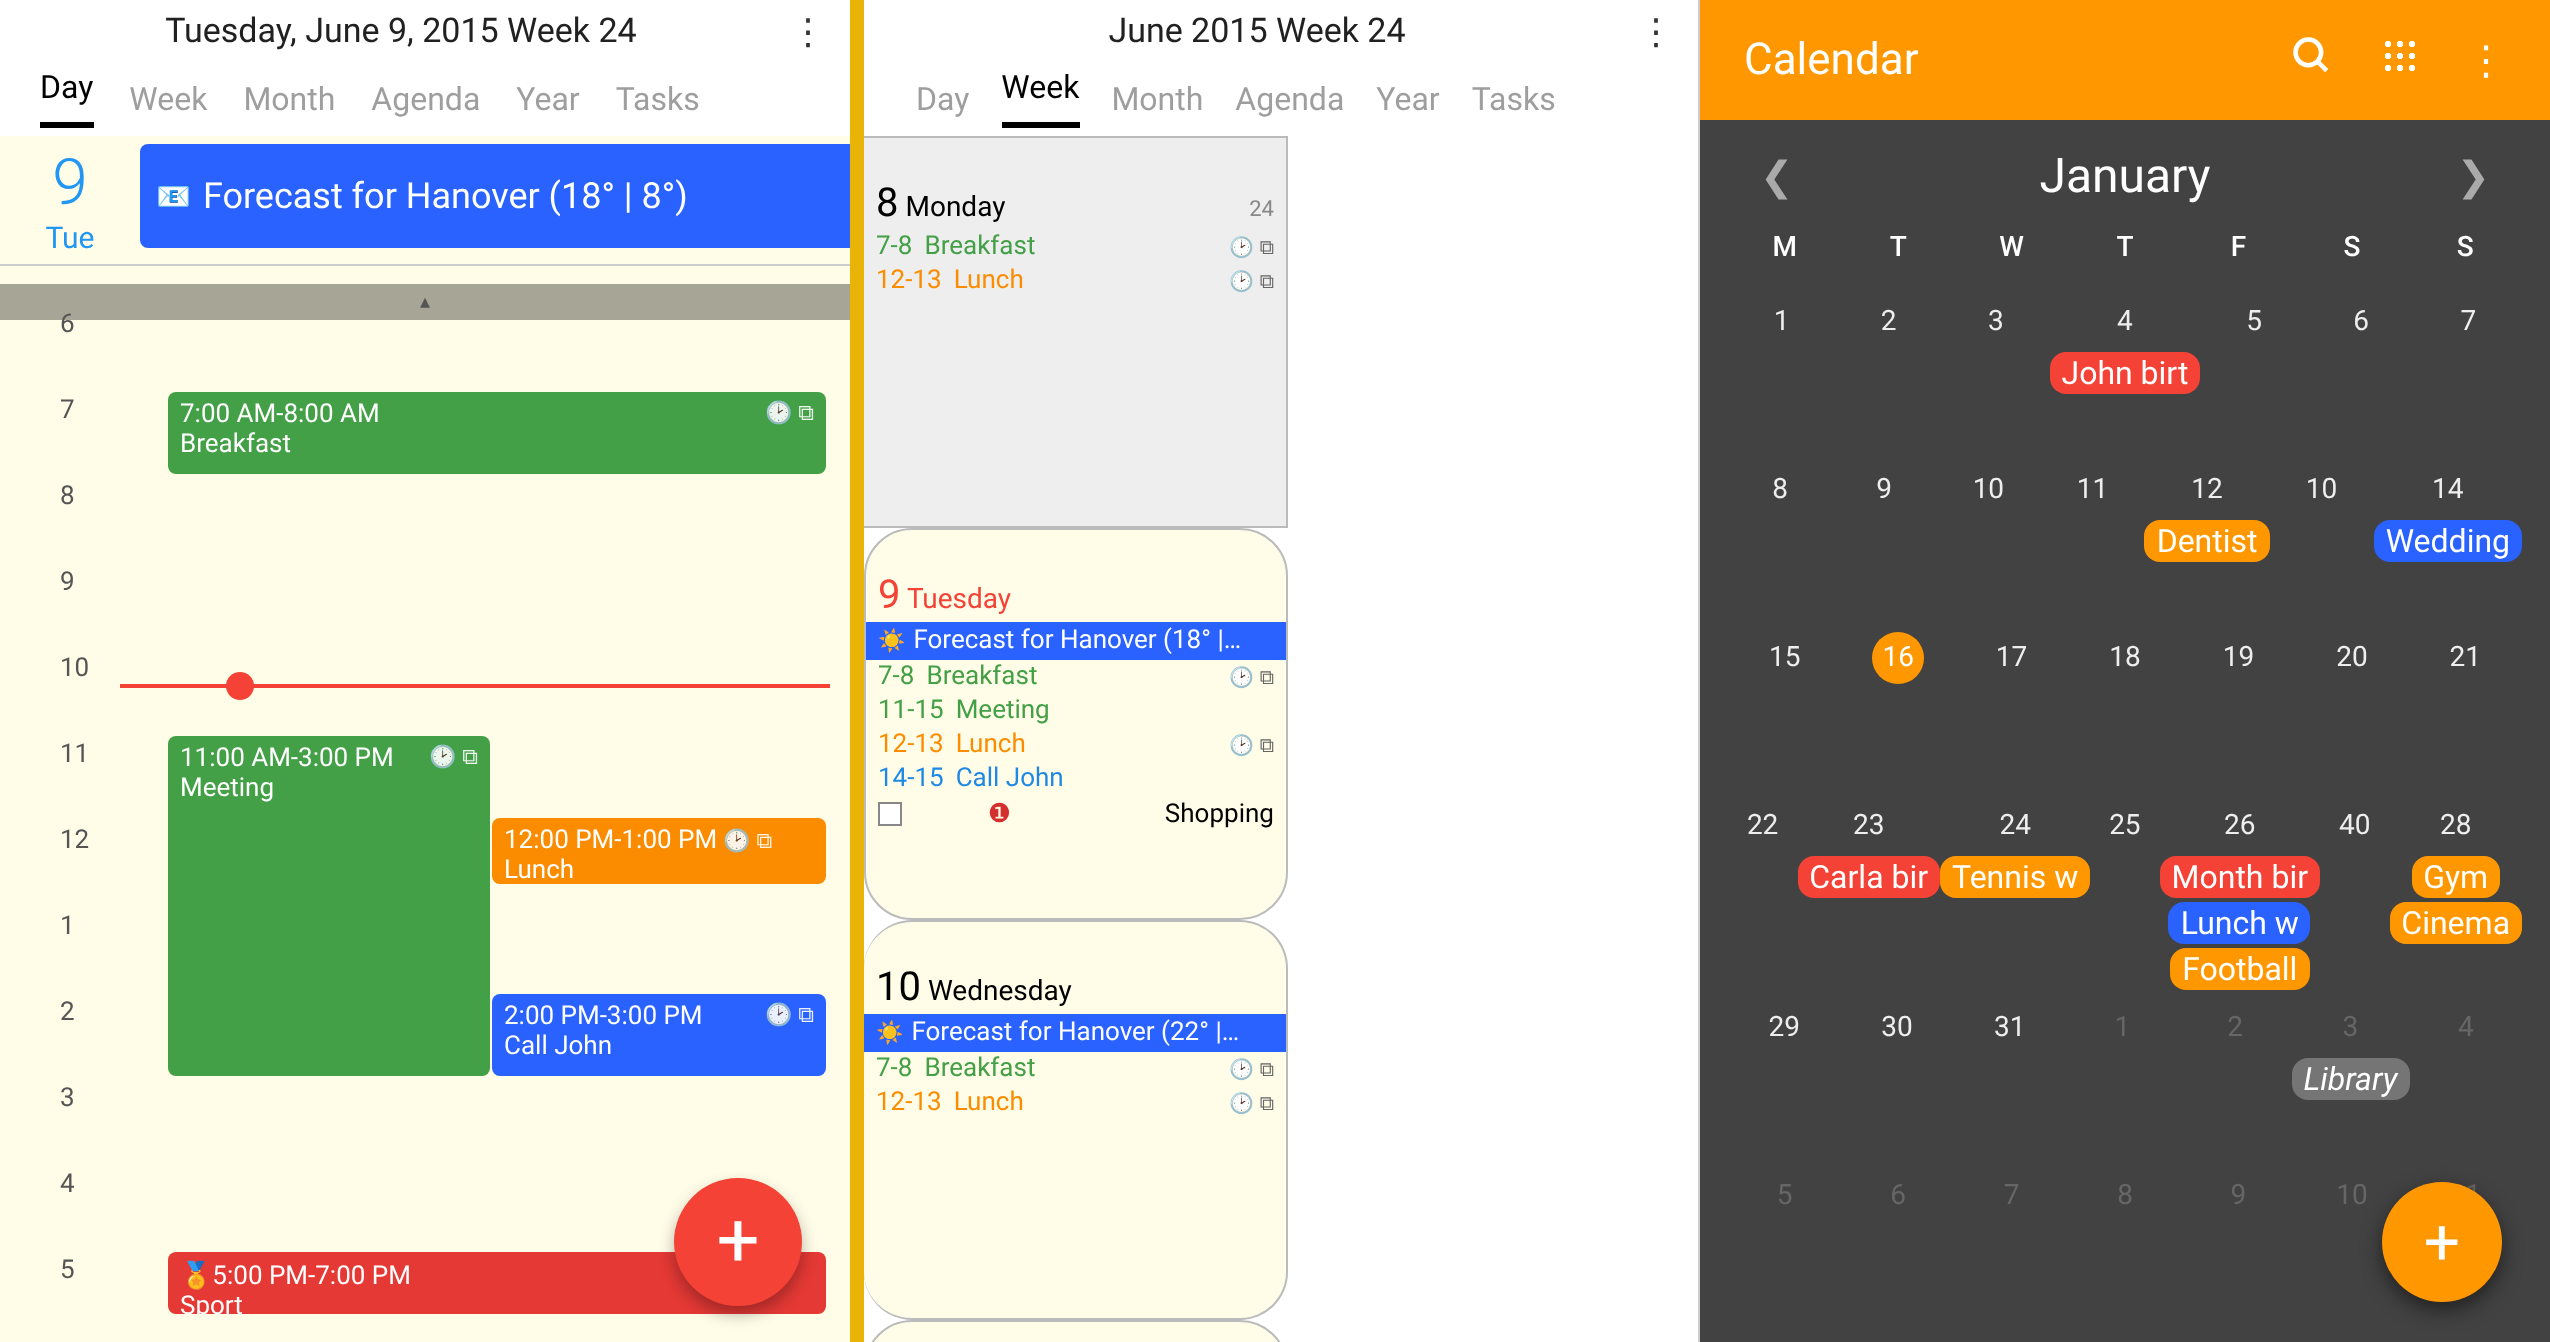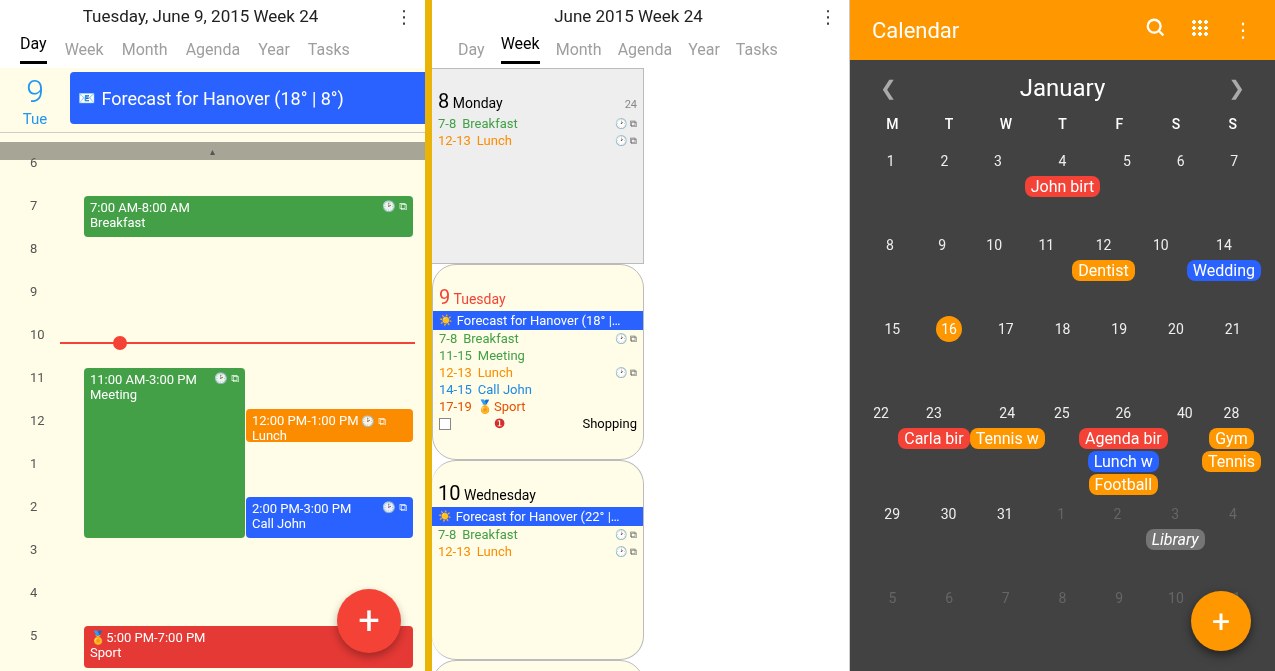--- a/index.html
+++ b/index.html
@@ -168,21 +168,21 @@
       </div>
       <div class="event" style="top: 258px; height: 33px; left: 246px; right: 12px; background: rgb(251, 140, 0);">
         <div>12:00 PM-1:00 PM <span class="ev-icons" style="position:static">🕑 ⧉</span></div>
         <div>Lunch</div>
       </div>
       <div class="event" style="top: 346px; height: 41px; left: 246px; right: 12px; background: rgb(41, 98, 255);">
         <div>2:00 PM-3:00 PM</div>
         <div>Call John</div>
         <span class="ev-icons">🕑 ⧉</span>
       </div>
-      <div class="event" style="top: 475px; height: 42px; left: 84px; right: 12px; background: rgb(229, 57, 53);">
+      <div class="event" style="top: 475px; height: 31px; left: 84px; right: 12px; background: rgb(229, 57, 53);">
         <div>🏅5:00 PM-7:00 PM</div>
         <div>Sport</div>
       </div>
       <div class="now-line" style="top: 191.35px;">
         <div class="now-dot"></div>
       </div>
     </div>
   <div class="fab">+</div>
 </div>
 
@@ -233,24 +233,20 @@
           <span class="txt c-green">Meeting</span>
         </div>
         <div class="line">
           <span class="time c-orange">12-13</span>
           <span class="txt c-orange">Lunch</span>
           <span class="mini-icons">🕑 ⧉</span>
         </div>
         <div class="line">
           <span class="time c-blue">14-15</span>
           <span class="txt c-blue">Call John</span>
-        </div>
-        <div class="line">
-          <span class="time c-darkorange">17-19</span>
-          <span class="txt c-darkorange">🏅Sport</span>
         </div>
         <div class="line"><span class="chk"></span><span style="color:#d32f2f">❶</span>&nbsp;<span>Shopping</span></div>
       </div>
       <div class="day-cell left bg-yellow" style="min-height:200px">
         <div class="dhead ">
           <span><span class="dnum">10</span> <span class="dname">Wednesday</span></span>
         </div>
         <div class="fc-bar"><span class="ico">☀️</span>Forecast for Hanover (22° |…</div>
         <div class="line">
           <span class="time c-green">7-8</span>
@@ -334,28 +330,28 @@
       <div class="wk-row">
         <div class="mcell"><span class="dn">22</span></div>
         <div class="mcell"><span class="dn">23</span><div class="chips">
             <span class="chip bg-red">Carla bir</span>
           </div></div>
         <div class="mcell"><span class="dn">24</span><div class="chips">
             <span class="chip bg-orange">Tennis w</span>
           </div></div>
         <div class="mcell"><span class="dn">25</span></div>
         <div class="mcell"><span class="dn">26</span><div class="chips">
-            <span class="chip bg-red">Agenda bir</span>
+            <span class="chip bg-red">Month bir</span>
             <span class="chip bg-blue">Lunch w</span>
             <span class="chip bg-orange">Football</span>
           </div></div>
         <div class="mcell"><span class="dn">40</span></div>
         <div class="mcell"><span class="dn">28</span><div class="chips">
             <span class="chip bg-orange">Gym</span>
-            <span class="chip bg-orange">Tennis</span>
+            <span class="chip bg-orange">Cinema</span>
           </div></div>
       </div>
       <div class="wk-row">
         <div class="mcell"><span class="dn">29</span></div>
         <div class="mcell"><span class="dn">30</span></div>
         <div class="mcell"><span class="dn">31</span></div>
         <div class="mcell other"><span class="dn">1</span></div>
         <div class="mcell other"><span class="dn">2</span></div>
         <div class="mcell other"><span class="dn">3</span><div class="chips">
             <span class="chip bg-grey2">Library</span>

